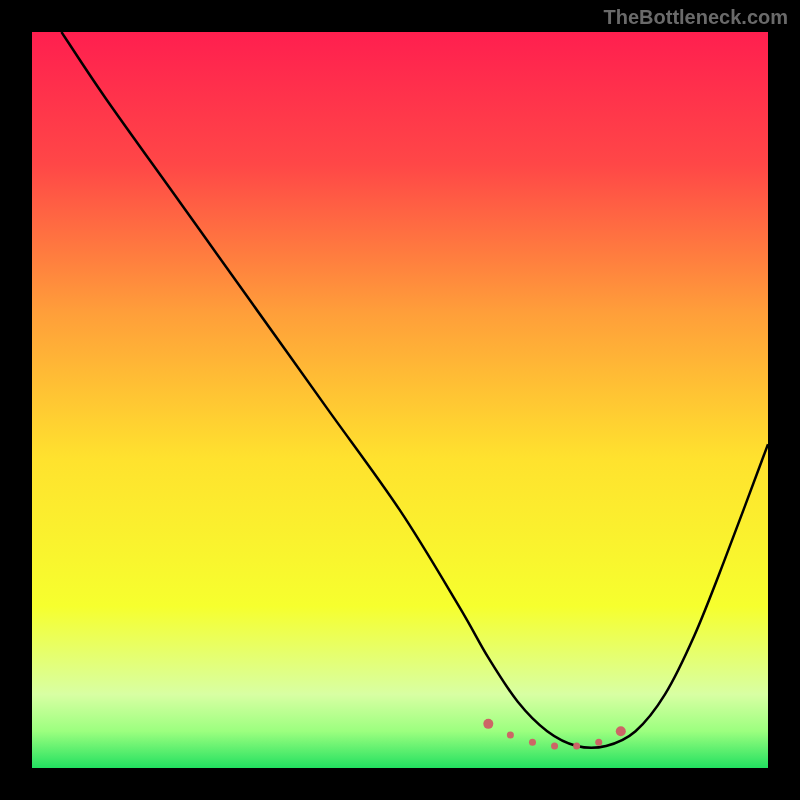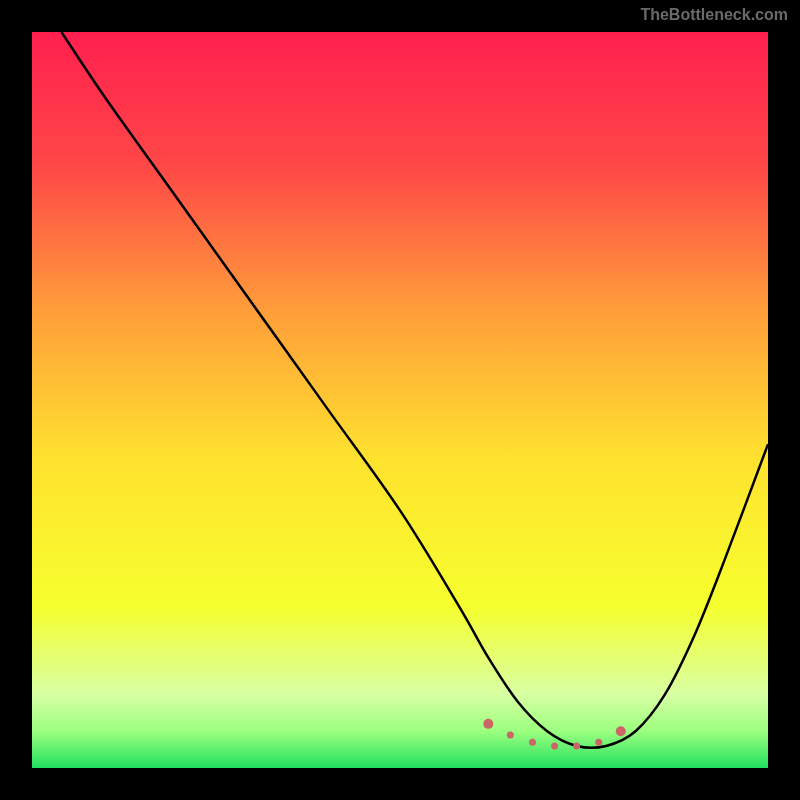--- a/index.html
+++ b/index.html
@@ -3,21 +3,21 @@
 <meta charset="utf-8">
 <style>
   * { margin: 0; padding: 0; box-sizing: border-box; }
   html, body { width: 800px; height: 800px; background: #000; overflow: hidden; }
   .container { position: relative; width: 800px; height: 800px; background: #000; }
   .watermark {
     position: absolute;
     top: 6px;
     right: 12px;
     font-family: Arial, sans-serif;
-    font-size: 16px;
+    font-size: 20px;
     font-weight: bold;
     color: #6a6a6a;
     z-index: 10;
   }
   .plot-area {
     position: absolute;
     left: 32px;
     top: 32px;
     width: 736px;
     height: 736px;

